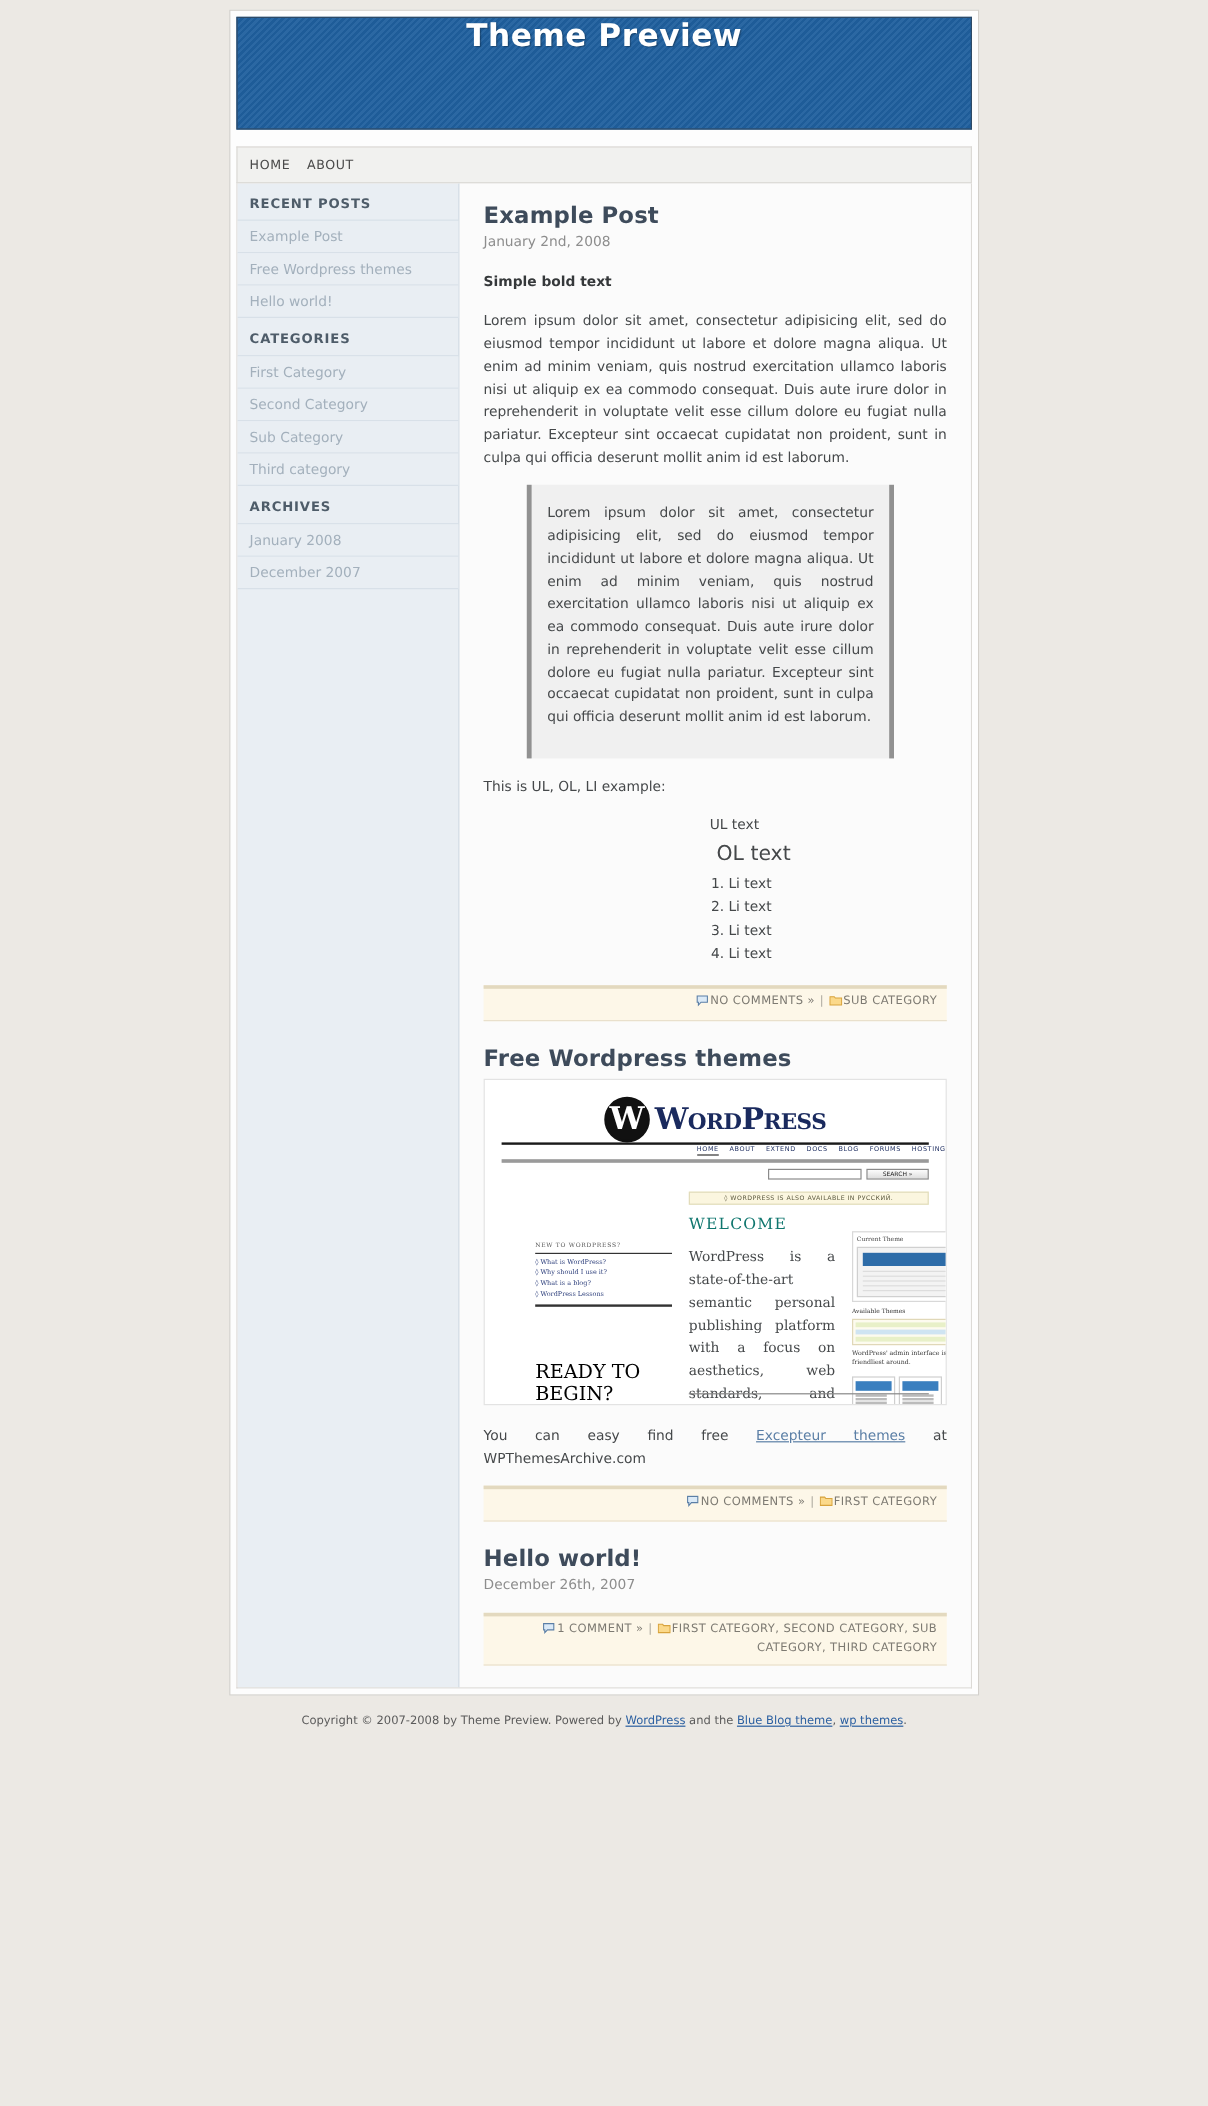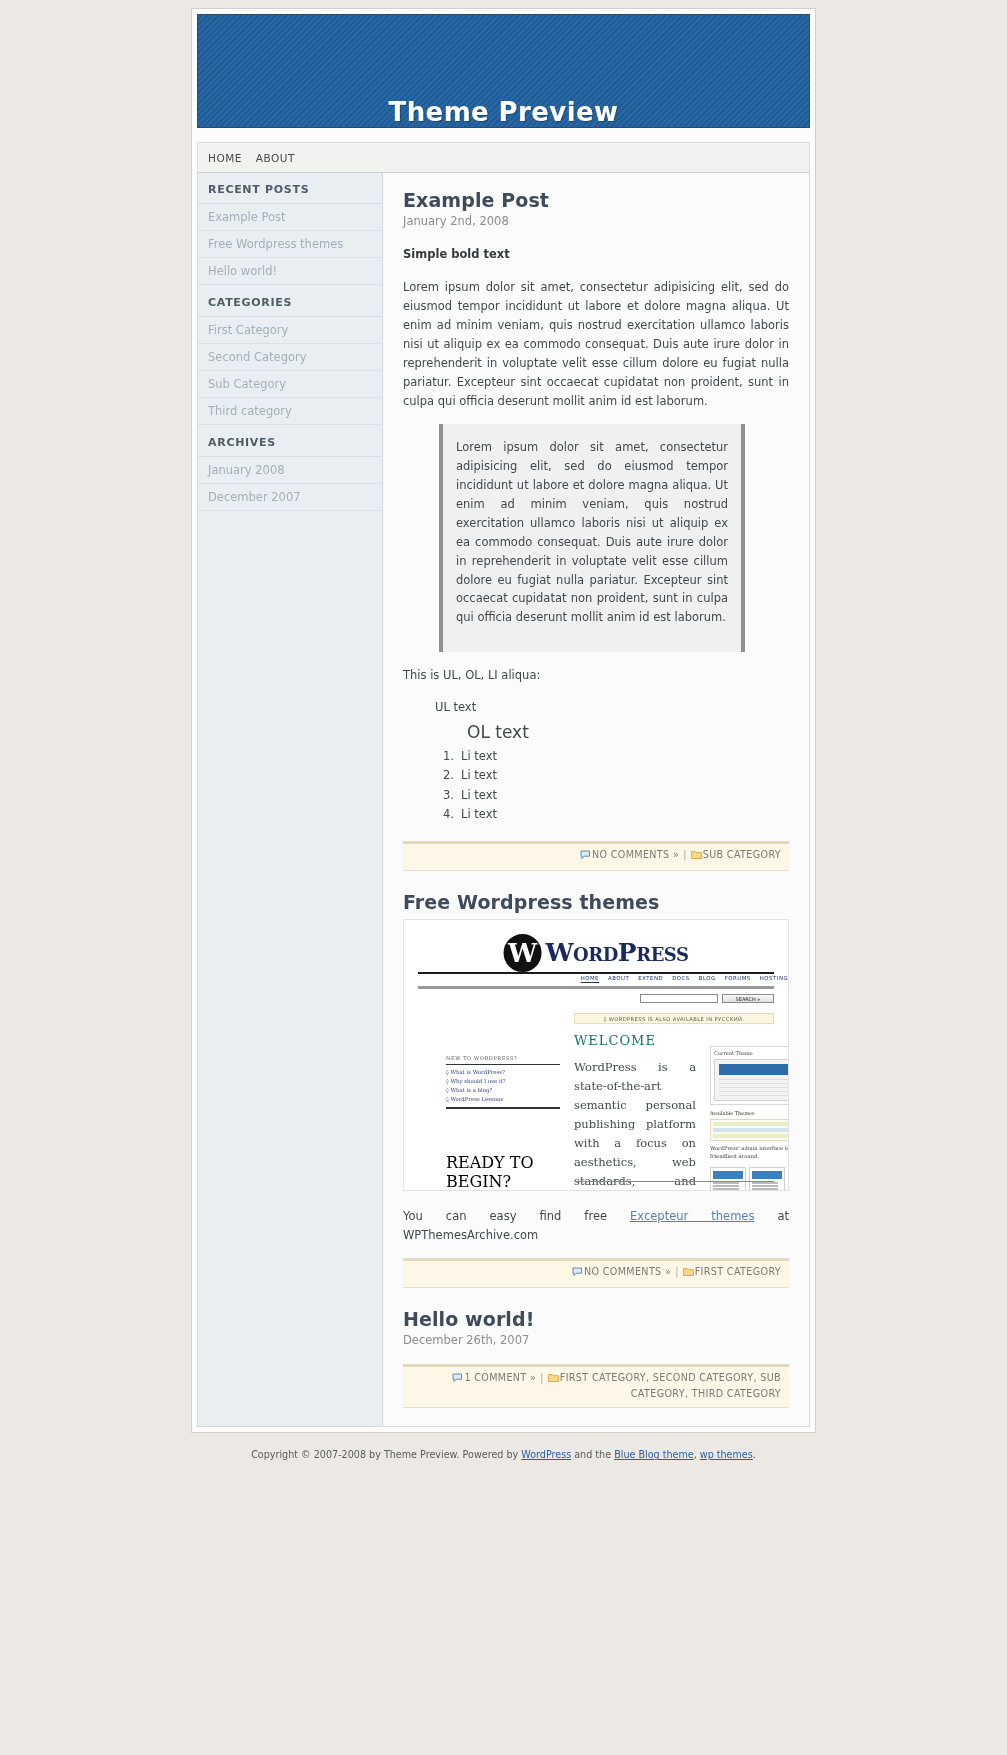--- a/index.html
+++ b/index.html
@@ -18,31 +18,31 @@
   .outer {
     width: 625px;
     margin: 0 auto;
     background: #fdfdfd;
     border: 1px solid #d3d0cb;
     padding: 5px;
   }
 
   
   .header {
-    height: 114px;
+    height: 94px;
     background-color: #1f5f9e;
     background-image: repeating-linear-gradient(
         135deg,
         rgba(255,255,255,0.055) 0px,
         rgba(255,255,255,0.055) 2px,
         rgba(0,0,0,0.035) 2px,
         rgba(0,0,0,0.035) 4px);
     border: 1px solid #2e4a66;
     display: flex;
-    align-items: flex-end;
+    align-items: flex-start;
     justify-content: center;
   }
   .header h1 {
     margin: 0;
     color: #ffffff;
     font-size: 26px;
     font-weight: bold;
     letter-spacing: 0.4px;
     text-shadow: 1px 1px 1px rgba(0,0,0,0.28);
   }
@@ -148,21 +148,21 @@
   }
   blockquote p {
     font-size: 11px;
     line-height: 1.6;
     color: #44474a;
     margin: 0;
     text-align: justify;
   }
 
   
-  .listblock { margin: 0 0 16px 0; }
+  .listblock { margin: 0 0 16px 0; text-align: center; }
   .listblock .l-ul {
     font-size: 11.5px; color: #45484a;
     padding-left: 32px; line-height: 1.7;
   }
   .listblock .l-ol {
     font-size: 17px; color: #45484a;
     padding-left: 64px; line-height: 1.7;
   }
   .listblock .l-li {
     font-size: 11.5px; color: #45484a;
@@ -375,21 +375,21 @@
       <div class="main">
 
         <div class="post">
           <h2>Example Post</h2>
           <p class="date">January 2nd, 2008</p>
           <p class="boldline">Simple bold text</p>
           <p>Lorem ipsum dolor sit amet, consectetur adipisicing elit, sed do eiusmod tempor incididunt ut labore et dolore magna aliqua. Ut enim ad minim veniam, quis nostrud exercitation ullamco laboris nisi ut aliquip ex ea commodo consequat. Duis aute irure dolor in reprehenderit in voluptate velit esse cillum dolore eu fugiat nulla pariatur. Excepteur sint occaecat cupidatat non proident, sunt in culpa qui officia deserunt mollit anim id est laborum.</p>
           <blockquote>
             <p>Lorem ipsum dolor sit amet, consectetur adipisicing elit, sed do eiusmod tempor incididunt ut labore et dolore magna aliqua. Ut enim ad minim veniam, quis nostrud exercitation ullamco laboris nisi ut aliquip ex ea commodo consequat. Duis aute irure dolor in reprehenderit in voluptate velit esse cillum dolore eu fugiat nulla pariatur. Excepteur sint occaecat cupidatat non proident, sunt in culpa qui officia deserunt mollit anim id est laborum.</p>
           </blockquote>
-          <p>This is UL, OL, LI aliqua:</p>
+          <p>This is UL, OL, LI example:</p>
           <div class="listblock">
             <div class="l-ul">UL text</div>
             <div class="l-ol">OL text</div>
             <div class="l-li"><span class="num">1.</span><span>Li text</span></div>
             <div class="l-li"><span class="num">2.</span><span>Li text</span></div>
             <div class="l-li"><span class="num">3.</span><span>Li text</span></div>
             <div class="l-li"><span class="num">4.</span><span>Li text</span></div>
           </div>
           <div class="meta">
             <span class="ico">

